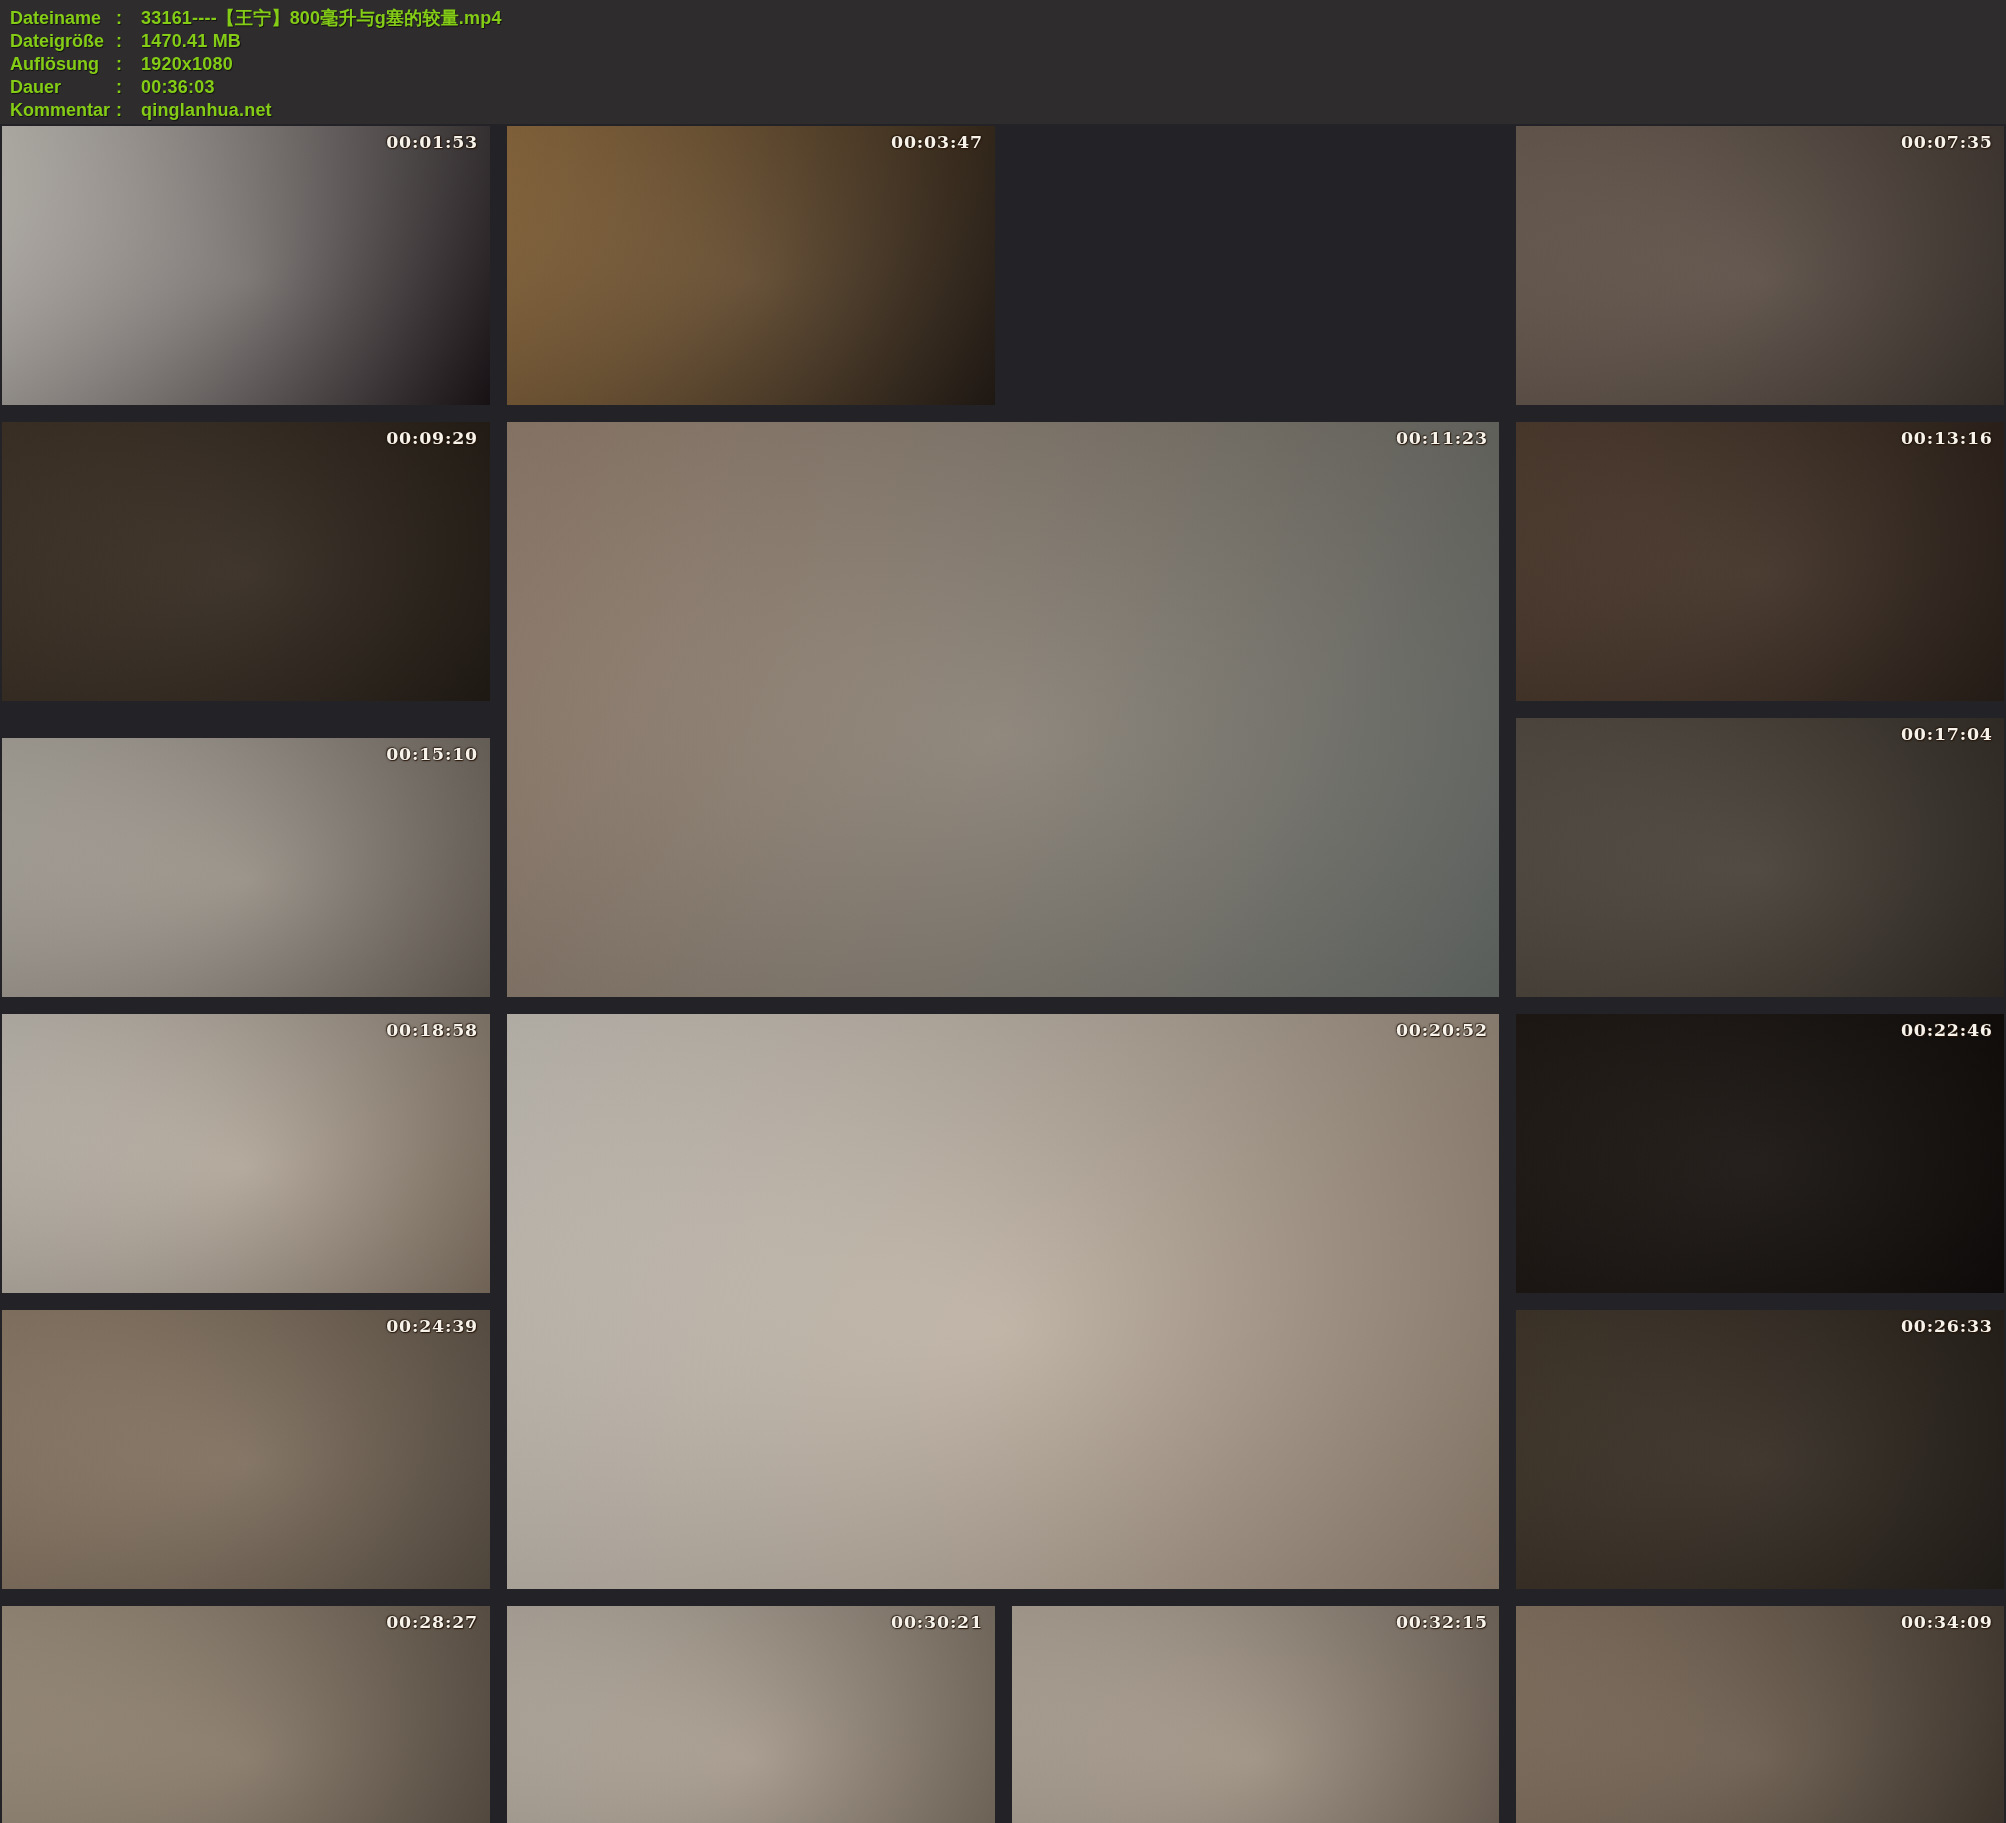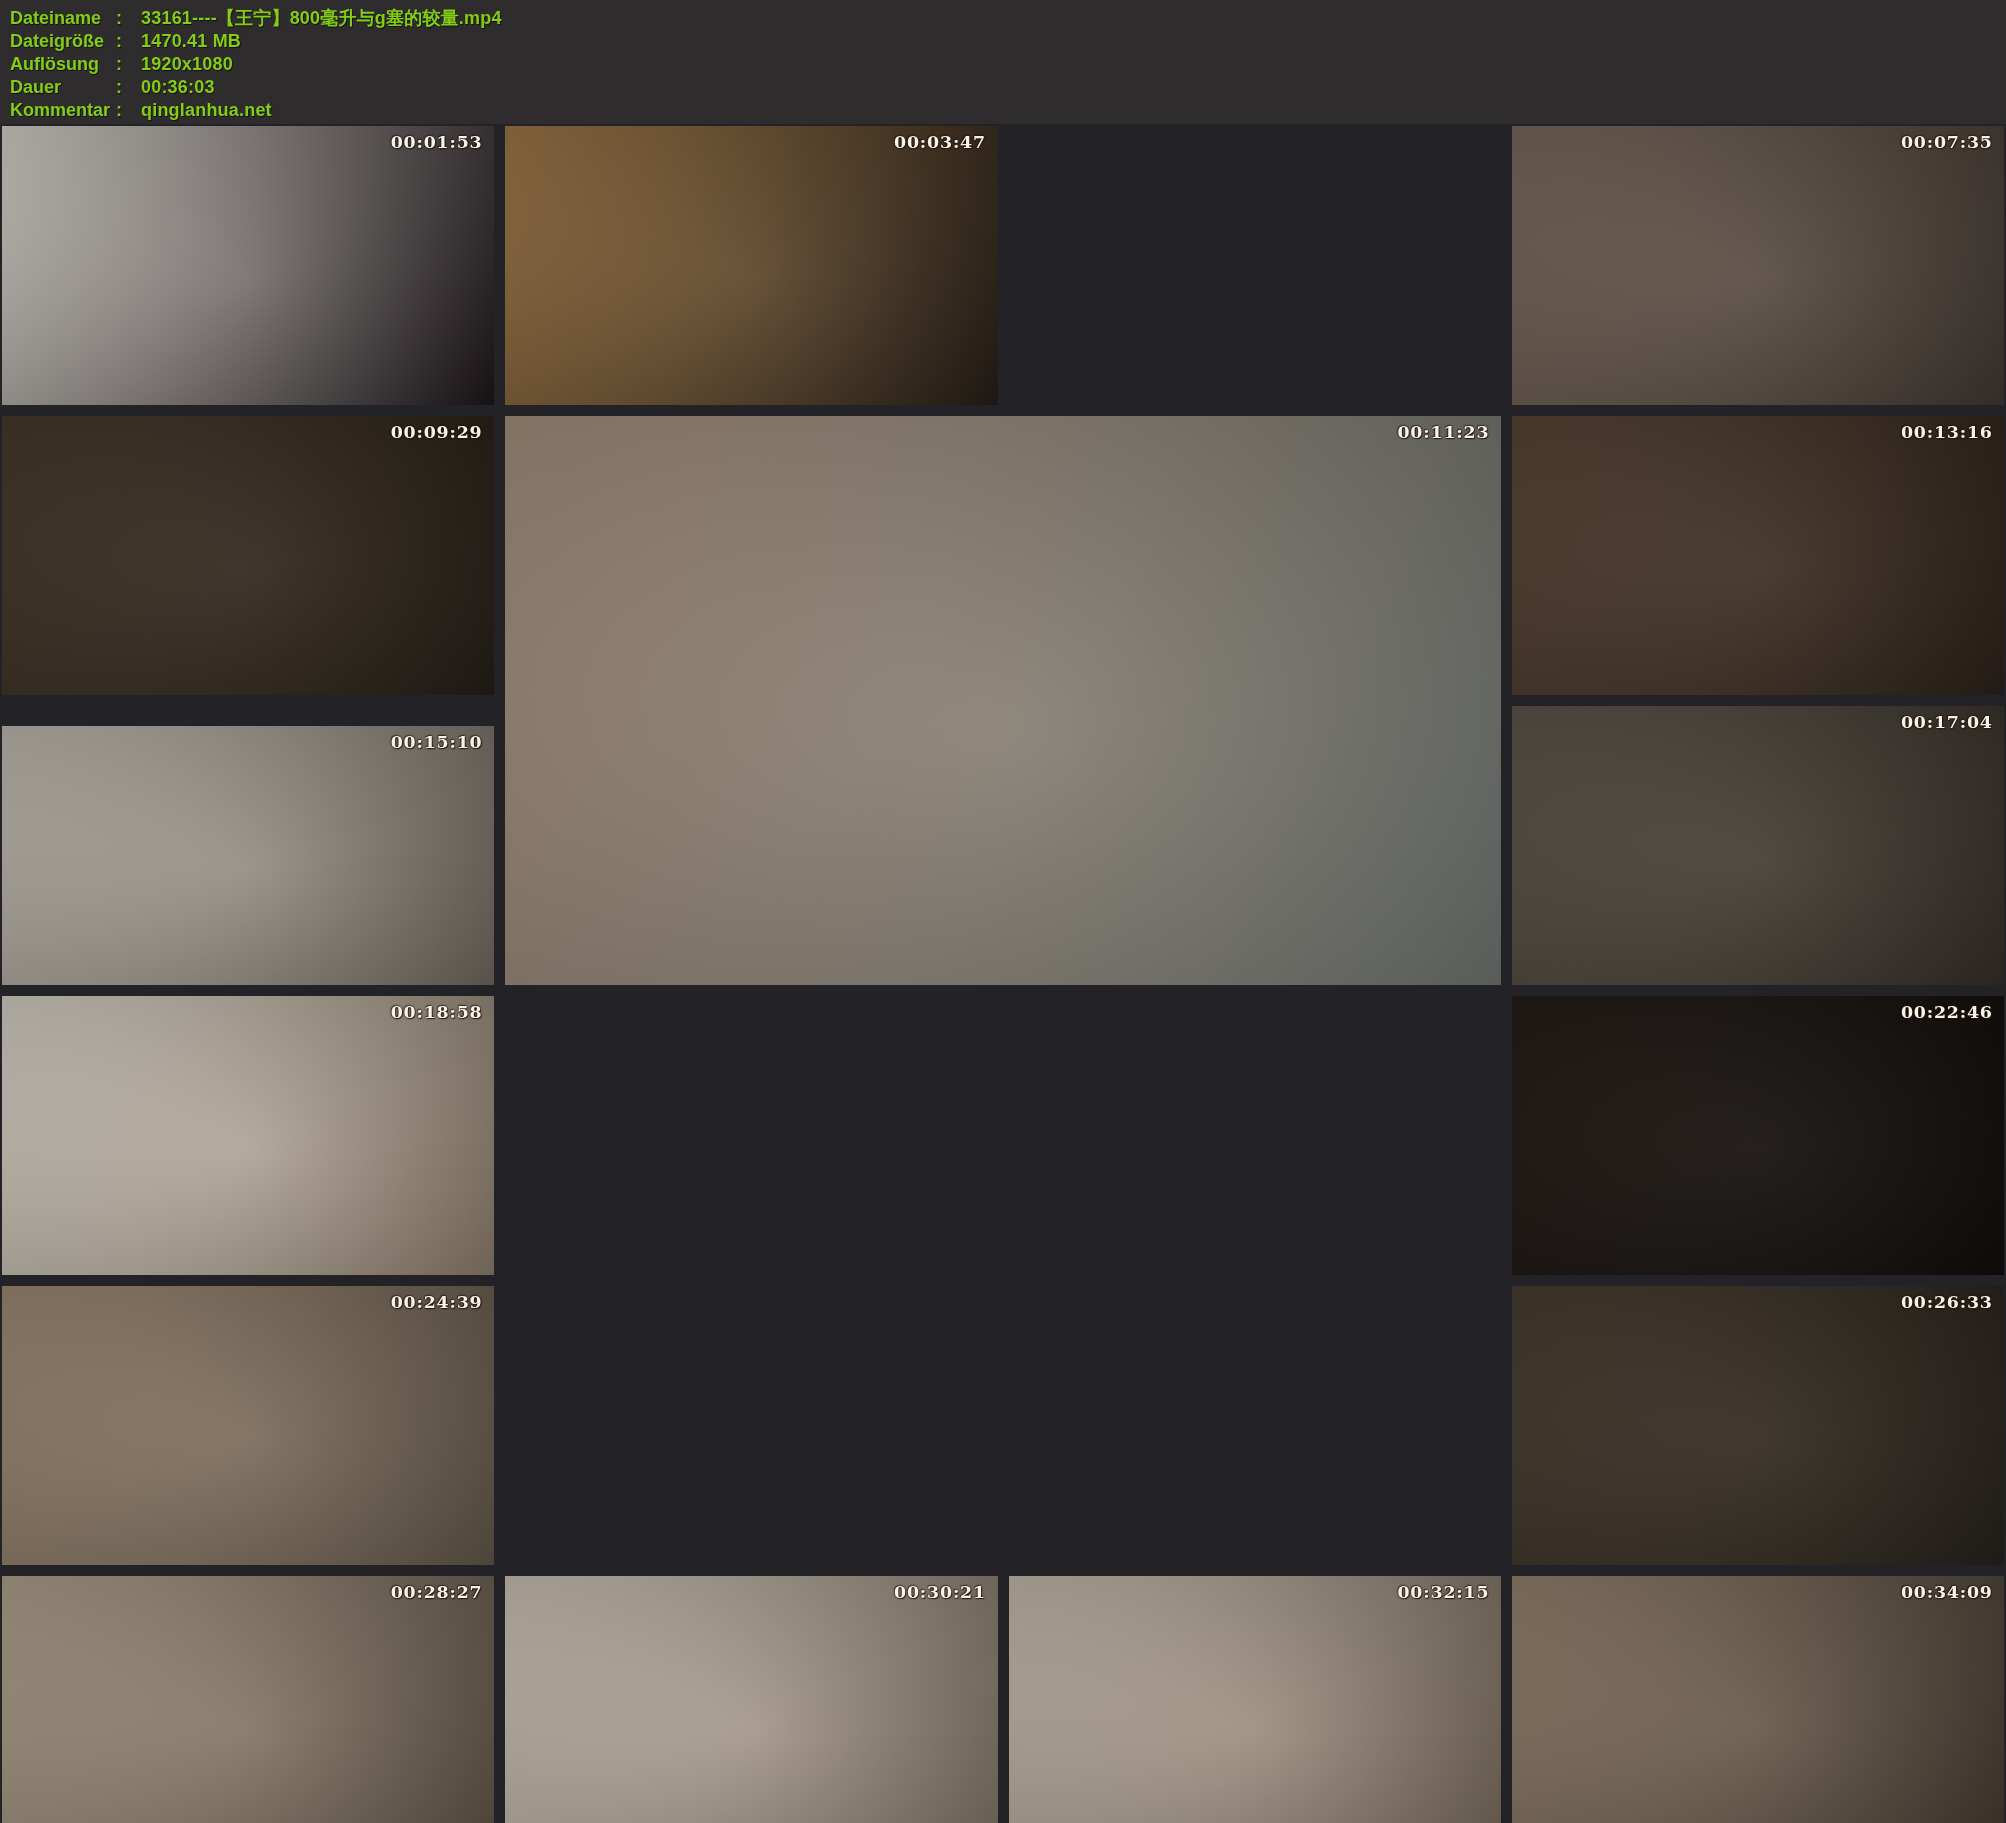--- a/index.html
+++ b/index.html
@@ -27,21 +27,21 @@
   .hdr-value{letter-spacing:0.2px;}
   
   .sheet{
     box-sizing:border-box;
     width:100%;height:1699px;
     padding:1.7px;
     background:#232227;
     display:grid;
     grid-template-columns:repeat(4,1fr);
     grid-template-rows:repeat(6,279px);
-    gap:11px;
+    gap:17px;
   }
   .tile{
     position:relative;
     overflow:hidden;
     background:#3a342e;
   }
   .tile .shade{
     position:absolute;inset:0;
     background:radial-gradient(ellipse at 50% 55%, rgba(255,255,255,.05) 0%, rgba(0,0,0,.22) 100%);
   }
@@ -125,20 +125,24 @@
   <div class="tile" style="grid-area: 3 / 4 / span 1 / span 1; background: linear-gradient(115deg, rgb(94, 86, 76) 0%, rgb(51, 45, 38) 100%);">
     <div class="shade"></div>
     <span class="ts">00:17:04</span>
   </div>
 
   <div class="tile" style="grid-area: 4 / 1 / span 1 / span 1; background: linear-gradient(115deg, rgb(216, 210, 200) 0%, rgb(138, 122, 106) 100%);">
     <div class="shade"></div>
     <span class="ts">00:18:58</span>
   </div>
 
+  <div class="tile" style="grid-area: 4 / 2 / span 2 / span 2; background: linear-gradient(115deg, rgb(224, 218, 208) 0%, rgb(156, 138, 120) 100%);">
+    <div class="shade"></div>
+    <span class="ts">00:20:52</span>
+  </div>
 
   <div class="tile" style="grid-area: 4 / 4 / span 1 / span 1; background: linear-gradient(115deg, rgb(36, 29, 24) 0%, rgb(15, 12, 10) 100%);">
     <div class="shade"></div>
     <span class="ts">00:22:46</span>
   </div>
 
   <div class="tile" style="grid-area: 5 / 1 / span 1 / span 1; background: linear-gradient(115deg, rgb(160, 140, 118) 0%, rgb(95, 84, 72) 100%);">
     <div class="shade"></div>
     <span class="ts">00:24:39</span>
   </div>

